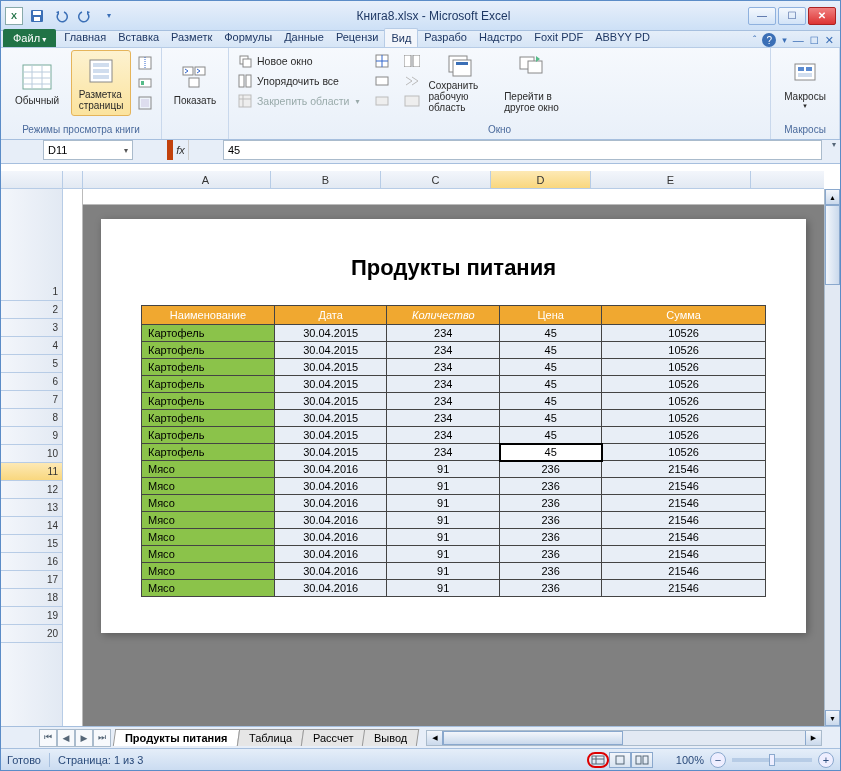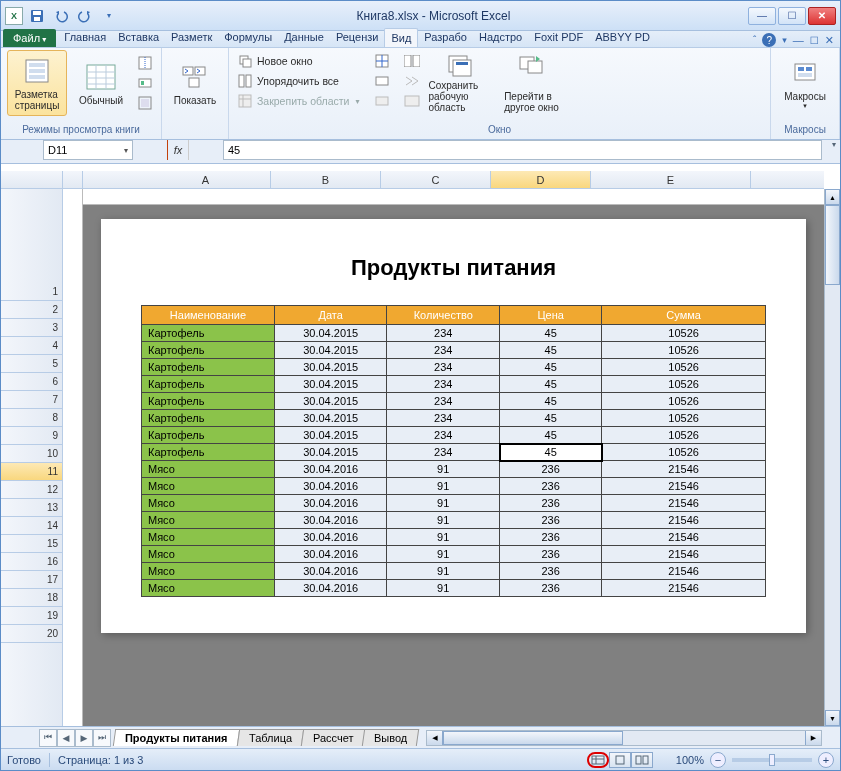--- a/index.html
+++ b/index.html
@@ -36,21 +36,21 @@
 .big-btn .icon { width: 32px; height: 32px; margin-bottom: 2px; display: flex; align-items: center; justify-content: center; }
 .small-row { display: flex; align-items: center; gap: 4px; font-size: 10.5px; color: #2a2a2a; cursor: pointer; padding: 1px 2px; white-space: nowrap; }
 .small-row .sicon { width: 16px; height: 16px; display: flex; align-items: center; justify-content: center; }
 .small-row.disabled { color: #9aa; cursor: default; }
 .vstack { display: flex; flex-direction: column; gap: 2px; }
 
 
 .fbar { height: 24px; background: #e7eef8; border-bottom: 1px solid #a6bfde; display: flex; align-items: flex-start; }
 .namebox { width: 90px; height: 20px; background: #fff; border: 1px solid #abc; margin-left: 42px; display: flex; align-items: center; padding: 0 4px; font-size: 11px; }
 .namebox .dd { margin-left: auto; color: #555; font-size: 8px; }
-.fx-btn { width: 22px; height: 20px; margin: 0 34px 0 34px; font-style: italic; color: #333; cursor: pointer; display: flex; align-items: center; justify-content: center; border-left: 1px solid #c2410c; border-right: 1px solid #ccc; }
+.fx-btn { width: 22px; height: 20px; margin: 0 34px 0 34px; font-style: italic; color: #333; cursor: pointer; display: flex; align-items: center; justify-content: center; border-left: 6px solid #c2410c; border-right: 1px solid #ccc; }
 .fbox { flex: 1; height: 20px; background: #fff; border: 1px solid #abc; margin-right: 6px; padding: 0 4px; display: flex; align-items: center; font-size: 11px; }
 
 
 .sheet-area { position: absolute; top: 170px; left: 0; right: 0; bottom: 44px; background: #fff; overflow: hidden; }
 .col-hdr-row { position: absolute; top: 0; left: 0; right: 16px; height: 18px; background: linear-gradient(#f3f6fb,#e2e9f3); border-bottom: 1px solid #b7cce6; display: flex; }
 .corner { width: 62px; border-right: 1px solid #b7cce6; }
 .ruler-spacer { width: 20px; border-right: 1px solid #b7cce6; }
 .col-hdr { border-right: 1px solid #b7cce6; display: flex; align-items: center; justify-content: center; font-size: 11px; color: #333; cursor: pointer; }
 .col-hdr.sel { background: linear-gradient(#fde9b5,#f9d77e); }
 .row-hdrs { position: absolute; top: 18px; left: 0; width: 62px; bottom: 0; background: linear-gradient(90deg,#f3f6fb,#e2e9f3); border-right: 1px solid #b7cce6; }
@@ -153,44 +153,44 @@
       <span style="font-size:9px;color:#3b6fb6;">▾</span>
       <span style="font-size:11px;color:#3b6fb6;cursor:pointer;">—</span>
       <span style="font-size:10px;color:#3b6fb6;cursor:pointer;">☐</span>
       <span style="font-size:11px;color:#3b6fb6;cursor:pointer;">✕</span>
     </div>
   </div>
 
   <div class="ribbon">
     <div class="rgroup">
       <div class="rgroup-body">
-        <div class="big-btn active">
-          <div class="icon">
-              <svg width="30" height="26">
-                <rect x="4" y="2" width="22" height="22" fill="#fff" stroke="#888"></rect>
-                <rect x="7" y="5" width="16" height="4" fill="#d0ddee"></rect>
-                <rect x="7" y="11" width="16" height="4" fill="#d0ddee"></rect>
-                <rect x="7" y="17" width="16" height="4" fill="#d0ddee"></rect>
-              </svg>
-            </div>
-          <span style="white-space:pre-line;">Разметка
-страницы</span>
-        </div>
         <div class="big-btn">
           <div class="icon">
               <svg width="30" height="26">
                 <rect x="1" y="1" width="28" height="24" fill="#fff" stroke="#7a9"></rect>
                 <line x1="1" y1="8" x2="29" y2="8" stroke="#bcd"></line>
                 <line x1="1" y1="14" x2="29" y2="14" stroke="#bcd"></line>
                 <line x1="1" y1="20" x2="29" y2="20" stroke="#bcd"></line>
                 <line x1="10" y1="1" x2="10" y2="25" stroke="#bcd"></line>
                 <line x1="20" y1="1" x2="20" y2="25" stroke="#bcd"></line>
               </svg>
             </div>
           <span>Обычный</span>
+        </div>
+        <div class="big-btn active">
+          <div class="icon">
+              <svg width="30" height="26">
+                <rect x="4" y="2" width="22" height="22" fill="#fff" stroke="#888"></rect>
+                <rect x="7" y="5" width="16" height="4" fill="#d0ddee"></rect>
+                <rect x="7" y="11" width="16" height="4" fill="#d0ddee"></rect>
+                <rect x="7" y="17" width="16" height="4" fill="#d0ddee"></rect>
+              </svg>
+            </div>
+          <span style="white-space:pre-line;">Разметка
+страницы</span>
         </div>
         <div class="vstack" style="padding-top:4px;">
           <div class="small-row">
               <span class="sicon">
                 <svg width="14" height="14">
                   <rect x="1" y="1" width="12" height="12" fill="#fff" stroke="#888"></rect>
                   <line x1="7" y1="1" x2="7" y2="13" stroke="#36c" stroke-dasharray="1,1"></line>
                 </svg>
               </span>
             </div>
@@ -414,21 +414,21 @@
     <div class="hruler"></div>
 
     <div class="page-canvas">
       <div class="page">
         <div class="doc-title">Продукты питания</div>
         <table class="data-table" id="datatable">
             <thead>
               <tr>
                 <th style="width: 130px;">Наименование</th>
                 <th style="width: 110px;">Дата</th>
-                <th style="width: 110px;">Количество</th>
+                <th style="width: 110px; font-style: italic;">Количество</th>
                 <th style="width: 100px;">Цена</th>
                 <th style="width: 160px;">Сумма</th>
               </tr>
             </thead>
             <tbody>
               <tr>
                 <td class="name">Картофель</td>
                 <td class="num">30.04.2015</td>
                 <td class="num">234</td>
                 <td class="num">45</td>

